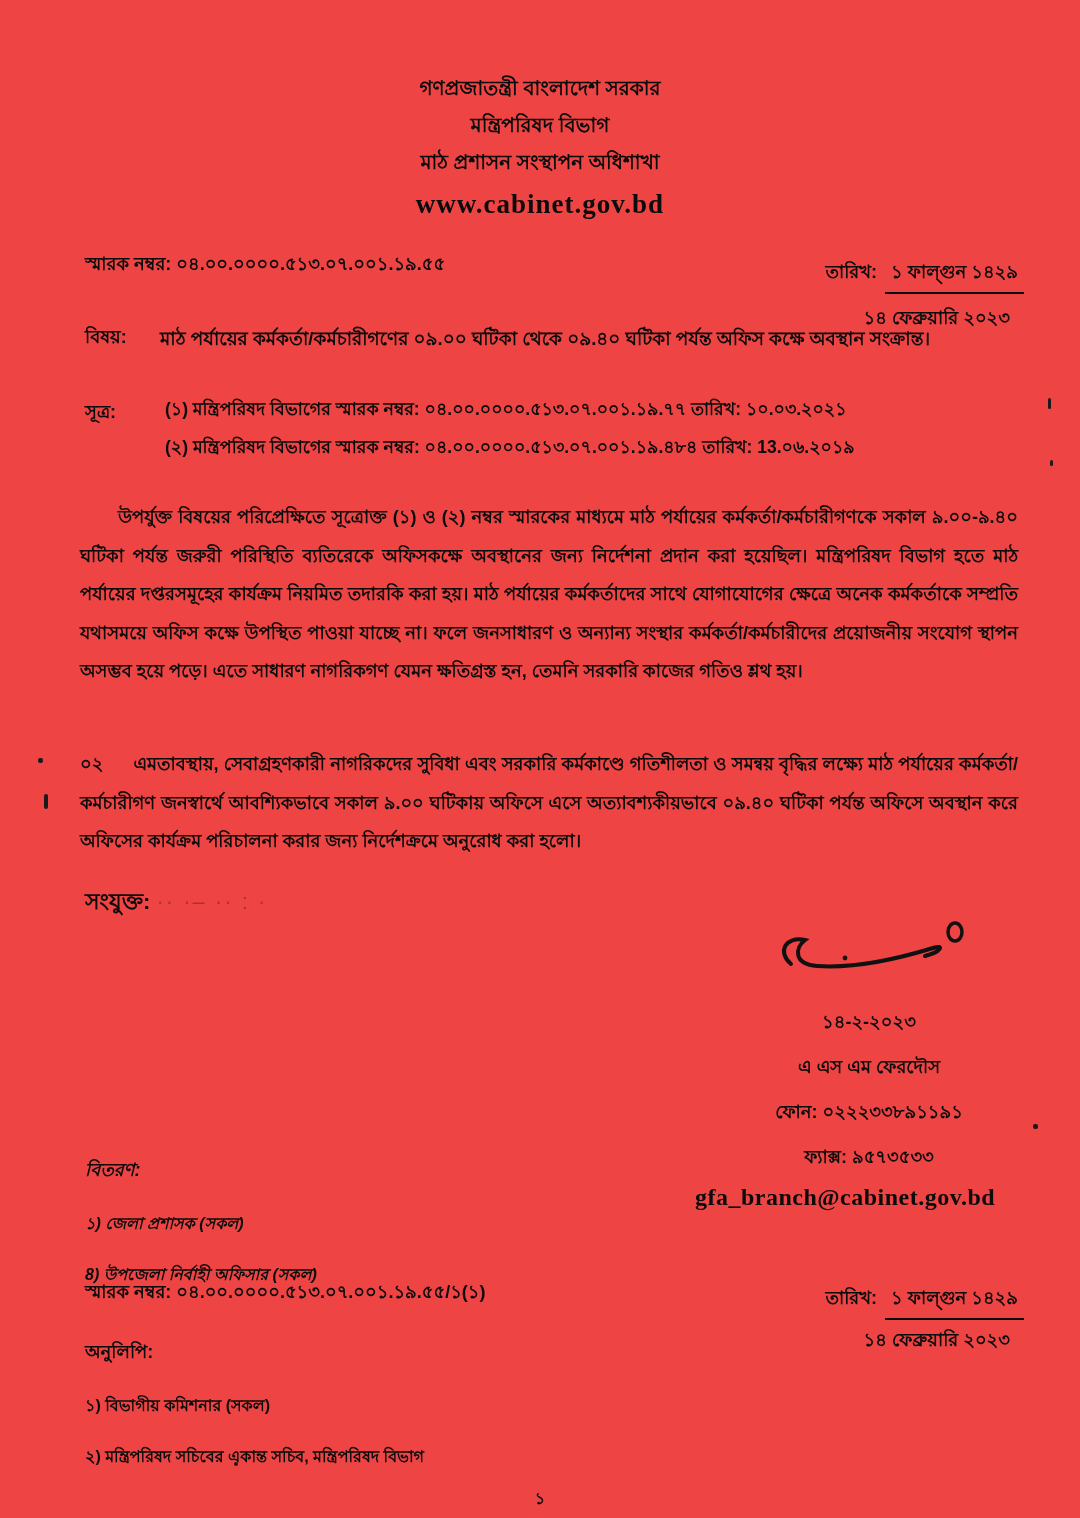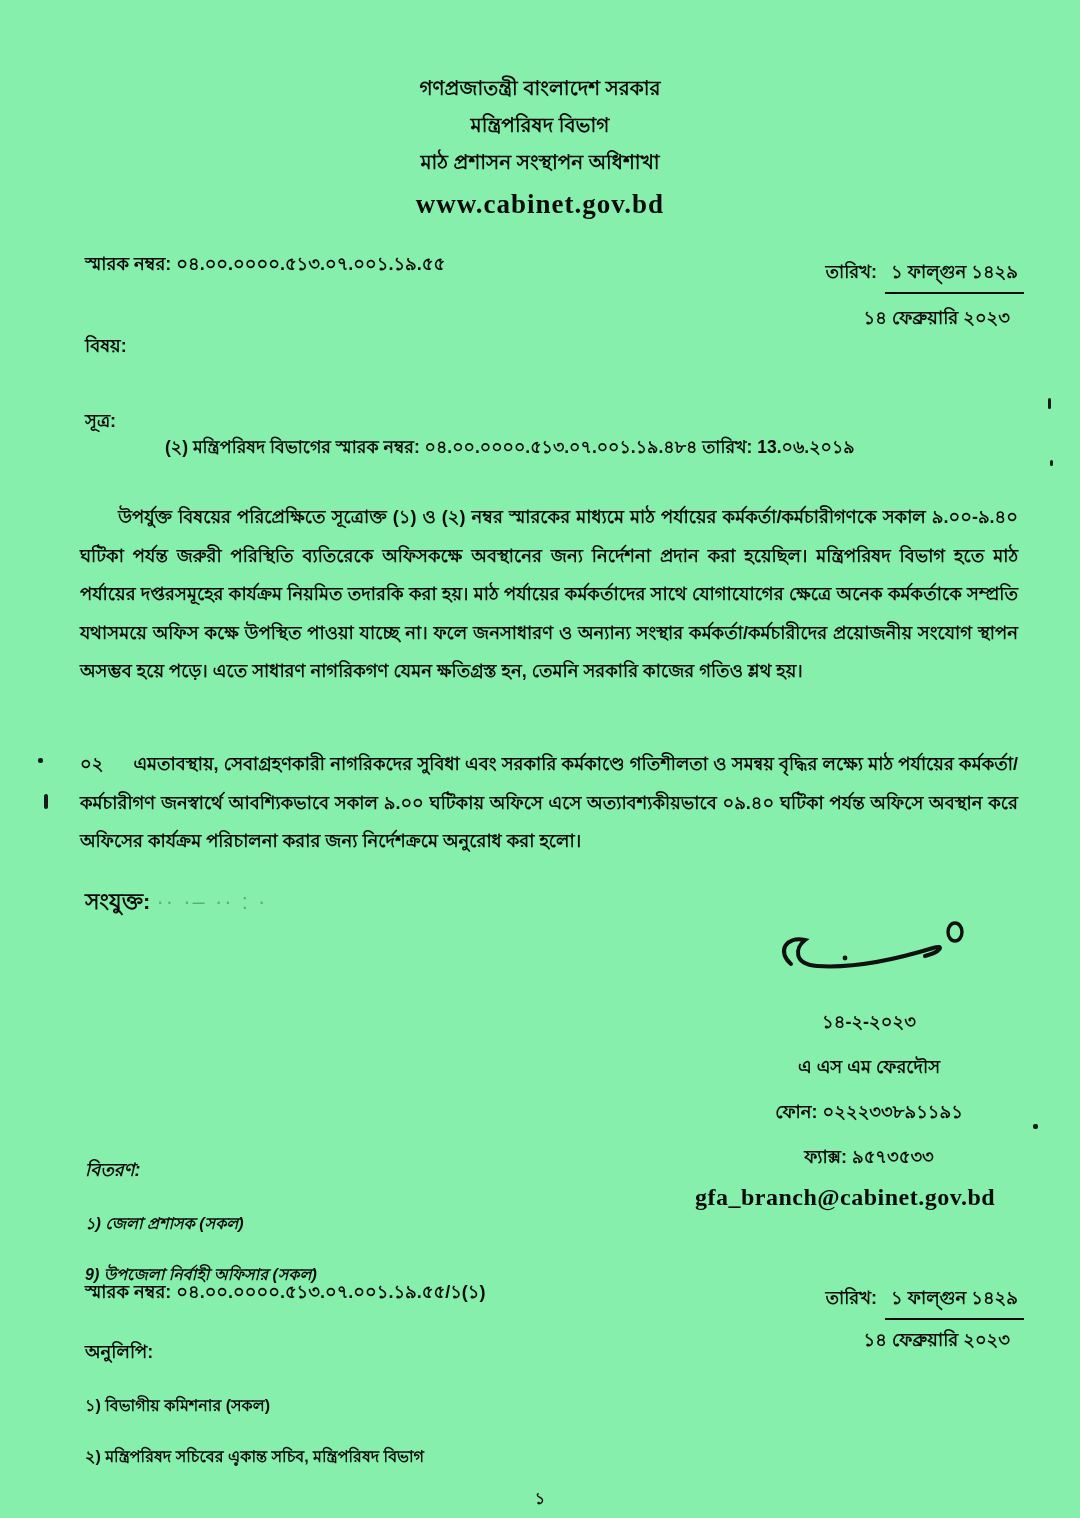--- a/index.html
+++ b/index.html
@@ -4,41 +4,41 @@
 <style>
   * { box-sizing: border-box; margin: 0; padding: 0; }
   html,body { width:1080px; height:1518px; }
   body {
     background:#f4f4f2;
     font-family:"Liberation Sans","DejaVu Sans",sans-serif;
     color:#0c0c0c;
   }
   .page {
     position:relative; width:1080px; height:1518px;
-    background:#86efac; overflow:hidden;
+    background:#ef4444; overflow:hidden;
     -webkit-font-smoothing:antialiased;
   }
   .abs { position:absolute; }
 
   
   .header { left:0; right:0; top:70px; text-align:center; }
   .h-line { font-size:20px; font-weight:700; line-height:37px; }
   .website { font-size:27px; font-weight:800; letter-spacing:1px; margin-top:8px;
              font-family:"Liberation Serif","DejaVu Serif",serif; }
 
   
   .memo-label { font-size:18px; font-weight:700; }
   .date-block { text-align:right;margin-top:28px; }
   .date-row { font-size:18px; font-weight:700; white-space:nowrap; }
   .date-underline { display:inline-block; border-bottom:2.5px solid #0c0c0c;
                     padding:0 6px 3px 6px; margin-left:8px; }
   .date-greg { font-size:18px; font-weight:700; margin-top:10px; padding-right:14px; }
 
   
-  .row-label { font-size:18px; font-weight:700;margin-top:9px; }
+  .row-label { font-size:18px; font-weight:700; }
   .subject-text { font-size:18.5px; font-weight:800; line-height:37px; }
   .ref-item { font-size:17.5px; font-weight:700; white-space:nowrap; }
 
   
   .para { font-size:18px; font-weight:600; line-height:38.5px; text-align:justify; }
   .para1 { text-indent:38px; }
   .para2-num { padding-right:30px; font-weight:700; }
 
   .attach { font-size:22px; font-weight:700; }
   .faint { opacity:0.3; font-weight:400; letter-spacing:2px; }
@@ -72,22 +72,24 @@
 
   <div class="abs memo-label" style="left:85px; top:250px;">স্মারক নম্বর: ০৪.০০.০০০০.৫১৩.০৭.০০১.১৯.৫৫</div>
   <div class="abs date-block" style="right:56px; top:230px;">
     <div class="date-row">
       <span>তারিখ:</span><span class="date-underline">১ ফাল্গুন ১৪২৯</span>
     </div>
     <div class="date-greg">১৪ ফেব্রুয়ারি ২০২৩</div>
   </div>
 
   <div class="abs row-label" style="left:85px; top:323px;">বিষয়:</div>
+  <div class="abs subject-text" style="left:160px; top:320px; width:850px;">মাঠ পর্যায়ের কর্মকর্তা/কর্মচারীগণের ০৯.০০ ঘটিকা থেকে ০৯.৪০ ঘটিকা পর্যন্ত অফিস কক্ষে অবস্থান সংক্রান্ত।</div>
 
   <div class="abs row-label" style="left:85px; top:398px;">সূত্র:</div>
+  <div class="abs ref-item" style="left:165px; top:396px;">(১) মন্ত্রিপরিষদ বিভাগের স্মারক নম্বর: ০৪.০০.০০০০.৫১৩.০৭.০০১.১৯.৭৭ তারিখ: ১০.০৩.২০২১</div>
   <div class="abs ref-item" style="left:165px; top:434px;">(২) মন্ত্রিপরিষদ বিভাগের স্মারক নম্বর: ০৪.০০.০০০০.৫১৩.০৭.০০১.১৯.৪৮৪ তারিখ: 13.০৬.২০১৯</div>
 
   <div class="abs para para1" style="left:80px; top:498px; width:938px;">উপর্যুক্ত বিষয়ের পরিপ্রেক্ষিতে সূত্রোক্ত (১) ও (২) নম্বর স্মারকের মাধ্যমে মাঠ পর্যায়ের কর্মকর্তা/কর্মচারীগণকে সকাল ৯.০০-৯.৪০ ঘটিকা পর্যন্ত জরুরী পরিস্থিতি ব্যতিরেকে অফিসকক্ষে অবস্থানের জন্য নির্দেশনা প্রদান করা হয়েছিল। মন্ত্রিপরিষদ বিভাগ হতে মাঠ পর্যায়ের দপ্তরসমূহের কার্যক্রম নিয়মিত তদারকি করা হয়। মাঠ পর্যায়ের কর্মকর্তাদের সাথে যোগাযোগের ক্ষেত্রে অনেক কর্মকর্তাকে সম্প্রতি যথাসময়ে অফিস কক্ষে উপস্থিত পাওয়া যাচ্ছে না। ফলে জনসাধারণ ও অন্যান্য সংস্থার কর্মকর্তা/কর্মচারীদের প্রয়োজনীয় সংযোগ স্থাপন অসম্ভব হয়ে পড়ে। এতে সাধারণ নাগরিকগণ যেমন ক্ষতিগ্রস্ত হন, তেমনি সরকারি কাজের গতিও শ্লথ হয়।</div>
 
   <div class="abs para" style="left:80px; top:745px; width:938px;">
     <span class="para2-num">০২</span><span>এমতাবস্থায়, সেবাগ্রহণকারী নাগরিকদের সুবিধা এবং সরকারি কর্মকাণ্ডে গতিশীলতা ও সমন্বয় বৃদ্ধির লক্ষ্যে মাঠ পর্যায়ের কর্মকর্তা/কর্মচারীগণ জনস্বার্থে আবশ্যিকভাবে সকাল ৯.০০ ঘটিকায় অফিসে এসে অত্যাবশ্যকীয়ভাবে ০৯.৪০ ঘটিকা পর্যন্ত অফিসে অবস্থান করে অফিসের কার্যক্রম পরিচালনা করার জন্য নির্দেশক্রমে অনুরোধ করা হলো।</span>
   </div>
 
   <div class="abs attach" style="left:85px; top:884px;">
     <span>সংযুক্ত:</span>
@@ -103,21 +105,21 @@
     <div class="sig-line" style="margin-top:18px;">১৪-২-২০২৩</div>
     <div class="sig-line">এ এস এম ফেরদৌস</div>
     <div class="sig-line">ফোন: ০২২২৩৩৮৯১১৯১</div>
     <div class="sig-line">ফ্যাক্স: ৯৫৭৩৫৩৩</div>
     <div class="sig-email">gfa_branch@cabinet.gov.bd</div>
   </div>
 
   <div class="abs" style="left:85px; top:1156px;font-style:italic;">
     <div class="list-label">বিতরণ:</div>
     <div class="list-item">১) জেলা প্রশাসক (সকল)</div>
-    <div class="list-item">9) উপজেলা নির্বাহী অফিসার (সকল)</div>
+    <div class="list-item">8) উপজেলা নির্বাহী অফিসার (সকল)</div>
   </div>
 
   <div class="abs memo-label" style="left:85px; top:1278px;">স্মারক নম্বর: ০৪.০০.০০০০.৫১৩.০৭.০০১.১৯.৫৫/১(১)</div>
   <div class="abs date-block" style="right:56px; top:1256px;">
     <div class="date-row">
       <span>তারিখ:</span><span class="date-underline">১ ফাল্গুন ১৪২৯</span>
     </div>
     <div class="date-greg" style="margin-top:6px;">১৪ ফেব্রুয়ারি ২০২৩</div>
   </div>
 

